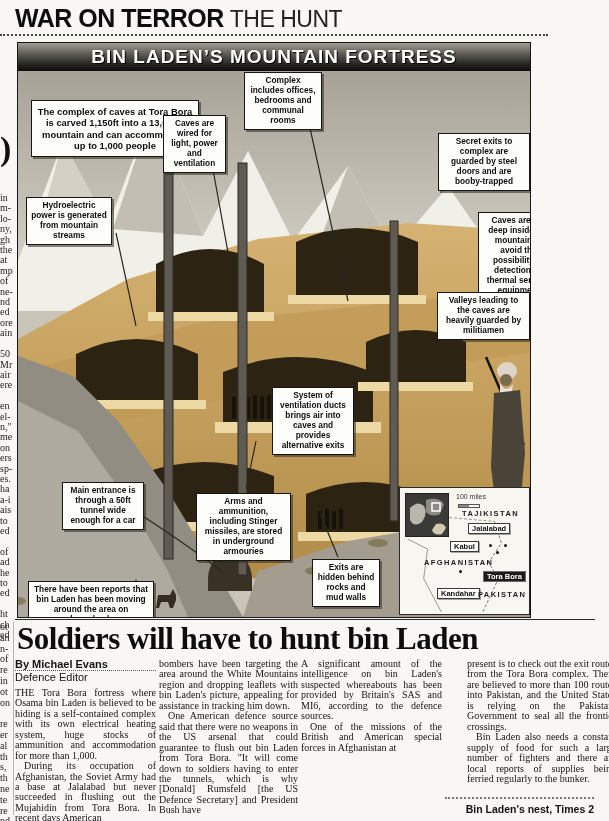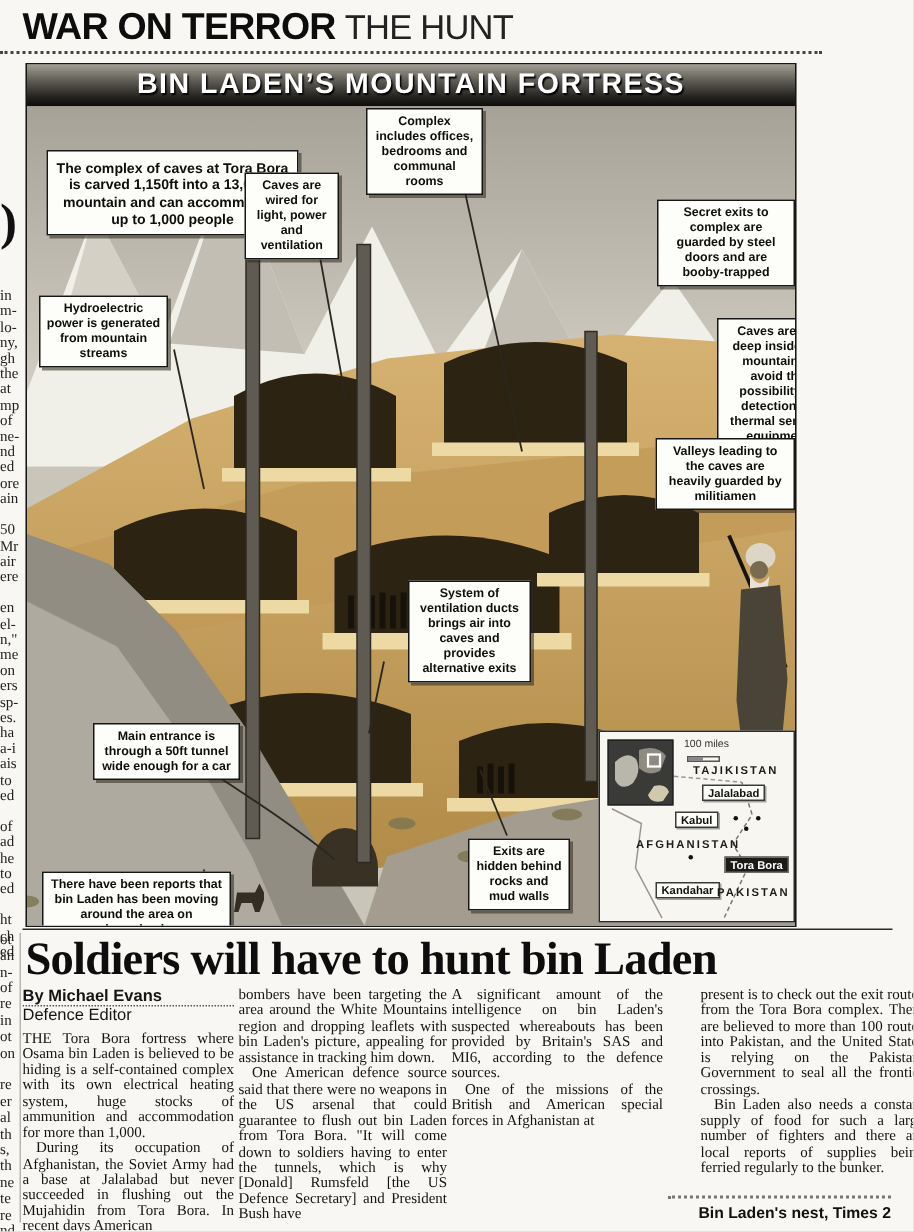--- a/index.html
+++ b/index.html
@@ -205,21 +205,22 @@
       </svg>
 
       <div class="co co-large" style="left:13px; top:29px; width:168px;">The complex of caves at Tora Bora is carved 1,150ft into a 13,000ft mountain and can accommodate up to 1,000 people</div>
       <div class="co" style="left:145px; top:44px; width:63px;">Caves are wired for light, power and ventilation</div>
       <div class="co" style="left:226px; top:1px; width:78px;">Complex includes offices, bedrooms and communal rooms</div>
       <div class="co" style="left:8px; top:126px; width:86px;">Hydroelectric power is generated from mountain streams</div>
       <div class="co" style="left:420px; top:62px; width:92px;">Secret exits to complex are guarded by steel doors and are booby-trapped</div>
       <div class="co" style="left:412px; top:141px; width:81px;margin-left:48px;">Caves are cut deep inside the mountain to avoid the possibility of detection by thermal sensing equipment</div>
       <div class="co" style="left:419px; top:221px; width:93px;">Valleys leading to the caves are heavily guarded by militiamen</div>
       <div class="co" style="left:254px; top:316px; width:82px;">System of ventilation ducts brings air into caves and provides alternative exits</div>
-      <div class="co" style="left:44px; top:411px; width:98px;">Main entrance is through a 50ft tunnel wide enough for a car</div>
+      <div class="co" style="left:44px; top:411px; width:82px;">Main entrance is through a 50ft tunnel wide enough for a car</div>
+      <div class="co" style="left:178px; top:422px; width:95px;">Arms and ammunition, including Stinger missiles, are stored in underground armouries</div>
       <div class="co" style="left:294px; top:488px; width:68px;">Exits are hidden behind rocks and mud walls</div>
       <div class="co" style="left:10px; top:510px; width:126px;">There have been reports that bin Laden has been moving around the area on horseback</div>
 
       <div class="map">
         <svg class="map-lines" viewBox="0 0 131 128">
           <path d="M8,52 L28,62 L24,92 L42,126" fill="none" stroke="#9a968c" stroke-width="1"></path>
           <path d="M96,34 L103,56 L90,76 L100,92 L84,126" fill="none" stroke="#777" stroke-width="1" stroke-dasharray="3,2"></path>
           <path d="M50,30 L96,34" fill="none" stroke="#9a968c" stroke-width="1" stroke-dasharray="3,2"></path>
         </svg>
         <div class="map-locator">

